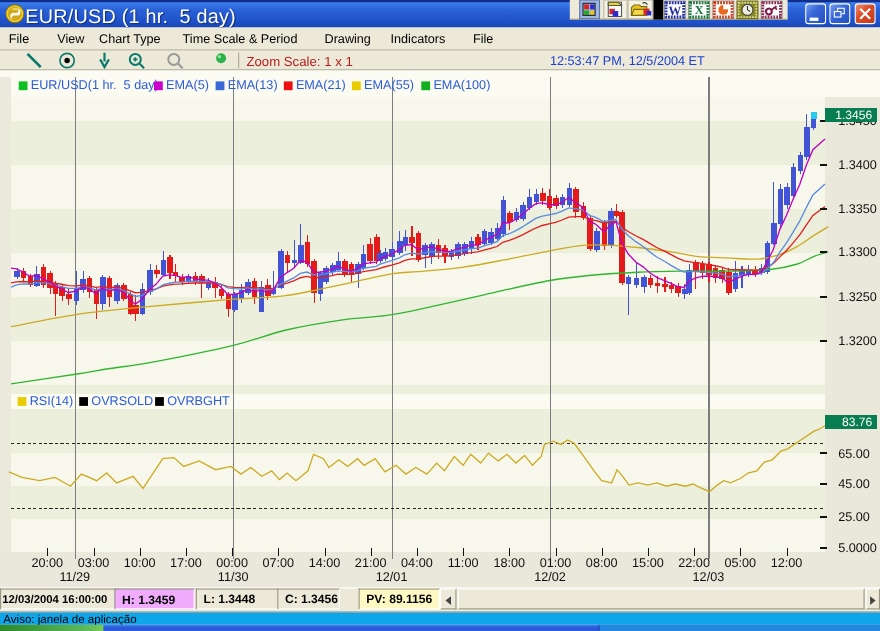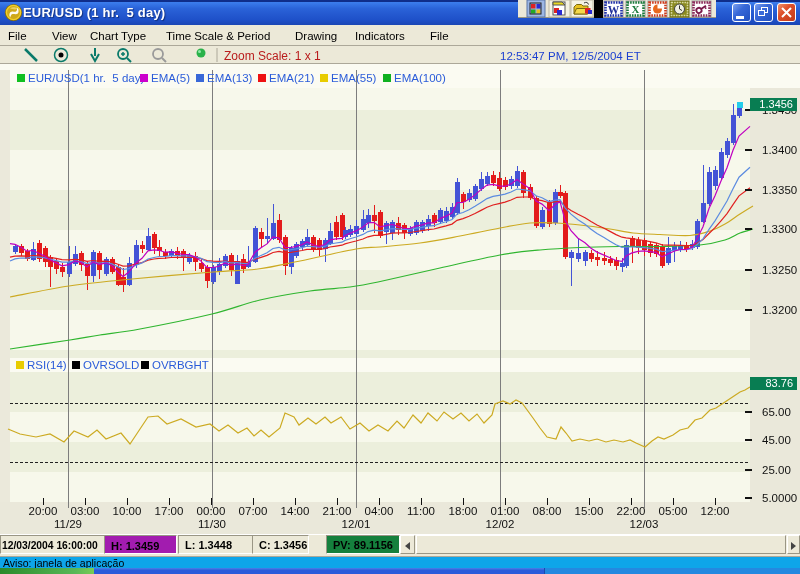--- a/index.html
+++ b/index.html
@@ -9,21 +9,21 @@
 <div class="abs" style="left:0;top:0;width:800px;height:2px;background:#0f2d8a"></div>
 
 <svg class="abs" style="left:4px;top:3px" width="19" height="19" viewBox="0 0 19 19">
  <circle cx="9.5" cy="9.5" r="8.6" fill="#8a6d00"></circle>
  <circle cx="9.5" cy="9.5" r="7.8" fill="#f0cf2a"></circle>
  <circle cx="9.5" cy="9.5" r="6.4" fill="#cfa91a"></circle>
  <path d="M6.2 14.5 C4.2 11 6.2 8 9 8.6 C11.5 9.2 13.3 8.4 13 5.2 C15.6 7.6 14.8 11.2 11.8 11.2 C9.5 11.2 8 10.6 7.2 12 C6.7 12.9 6.6 13.6 6.2 14.5 Z" fill="#fff" opacity=".95"></path>
  <path d="M12.6 4.6 C14 5.4 14.6 6.4 14.8 7.6 L13.2 7 Z" fill="#fff" opacity=".85"></path>
  <path d="M6 5.6 C7.8 3.8 12 4 13.4 5.6 L11 6.6 Z" fill="#f7e37a" opacity=".7"></path>
 </svg>
-<div class="abs" style="left:23px;top:5px;font-size:13px;font-weight:bold;color:#fff;text-shadow:1px 1px 1px #12307e;letter-spacing:0.2px">EUR/USD (1 hr.&nbsp; 5 day)</div>
+<div class="abs" style="left:23px;top:5px;font-size:18px;font-weight:normal;color:#fff;text-shadow:1px 1px 1px #12307e;letter-spacing:0.2px">EUR/USD (1 hr.&nbsp; 5 day)</div>
 
 <div class="abs" style="left:518px;top:0;width:198px;height:18px;background:#ece9d8;border-bottom:1px solid #9b9781"></div>
 <svg class="abs" style="left:518px;top:0" width="198" height="18" viewBox="0 0 198 18">
   <rect x="9" y="0" width="18" height="17" fill="#9db7e4" stroke="#5a76a5"></rect>
   <rect x="13" y="4" width="4.5" height="4.5" fill="#d22"></rect>
     <rect x="18.5" y="4" width="4" height="4.5" fill="#2a2ad2"></rect>
   <rect x="13" y="9.5" width="4.5" height="4" fill="#22aa22"></rect>
     <rect x="18.5" y="9.5" width="4" height="4" fill="#e8c220"></rect>
   <rect x="12" y="3" width="11" height="11" fill="none" stroke="#222"></rect>
   <rect x="31" y="0" width="21" height="17" fill="#f4f2e4" stroke="#bdb8a2"></rect>
@@ -470,24 +470,24 @@
  <span class="abs" style="left:16px;top:2px;width:8px;height:8px;background:#e8cc00"></span>
     <span class="abs" style="left:27px">RSI(14)</span>
  <span class="abs" style="left:72px;top:2px;width:8px;height:8px;background:#000"></span>
     <span class="abs" style="left:83px">OVRSOLD</span>
  <span class="abs" style="left:141px;top:2px;width:8px;height:8px;background:#000"></span>
     <span class="abs" style="left:152px">OVRBGHT</span>
 </div>
 
 <div class="abs" style="left:0;top:534px;width:800px;height:22px;background:#ece9d8;border-top:1px solid #fff"></div>
 <div class="abs" style="left:0;top:535px;width:110px;height:19px;border:1px solid;border-color:#9a9685 #fff #fff #9a9685;background:#ece9d8;font-size:10.3px;font-weight:bold;white-space:nowrap;padding:4px 0 0 1px">12/03/2004 16:00:00</div>
-<div class="abs" style="left:104px;top:535px;width:73px;height:19px;border:1px solid;border-color:#9a9685 #fff #fff #9a9685;background:#a21caf;font-size:11px;font-weight:bold;padding:4px 0 0 6px">H: 1.3459</div>
+<div class="abs" style="left:104px;top:535px;width:73px;height:19px;border:1px solid;border-color:#9a9685 #fff #fff #9a9685;background:#f0abfc;font-size:11px;font-weight:bold;padding:4px 0 0 6px">H: 1.3459</div>
 <div class="abs" style="left:178px;top:535px;width:75px;height:19px;border:1px solid;border-color:#9a9685 #fff #fff #9a9685;background:#ece9d8;font-size:11px;font-weight:bold;padding:3px 0 0 6px">L: 1.3448</div>
 <div class="abs" style="left:252px;top:535px;width:57px;height:19px;border:1px solid;border-color:#9a9685 #fff #fff #9a9685;background:#ece9d8;font-size:11px;font-weight:bold;padding:3px 0 0 6px">C: 1.3456</div>
-<div class="abs" style="left:326px;top:535px;width:74px;height:19px;border:1px solid;border-color:#9a9685 #fff #fff #9a9685;background:#15803d;font-size:11px;font-weight:bold;padding:3px 0 0 6px">PV: 89.1156</div>
+<div class="abs" style="left:326px;top:535px;width:74px;height:19px;border:1px solid;border-color:#9a9685 #fff #fff #9a9685;background:#fef9c3;font-size:11px;font-weight:bold;padding:3px 0 0 6px">PV: 89.1156</div>
 
 <div class="abs" style="left:400px;top:535px;width:400px;height:19px;background:#f1efe2"></div>
 <div class="abs" style="left:400px;top:535px;width:15px;height:19px;background:#ece9d8;border:1px solid;border-color:#fff #9a9685 #9a9685 #fff">
     <div style="margin:6px 0 0 4px;width:0;height:0;border-top:4px solid transparent;border-bottom:4px solid transparent;border-right:5px solid #444"></div>
   </div>
 <div class="abs" style="left:416px;top:535px;width:370px;height:19px;background:#ece9d8;border:1px solid;border-color:#fff #9a9685 #9a9685 #fff"></div>
 <div class="abs" style="left:787px;top:535px;width:13px;height:19px;background:#ece9d8;border:1px solid;border-color:#fff #9a9685 #9a9685 #fff">
     <div style="margin:6px 0 0 3px;width:0;height:0;border-top:4px solid transparent;border-bottom:4px solid transparent;border-left:5px solid #444"></div>
   </div>
 

